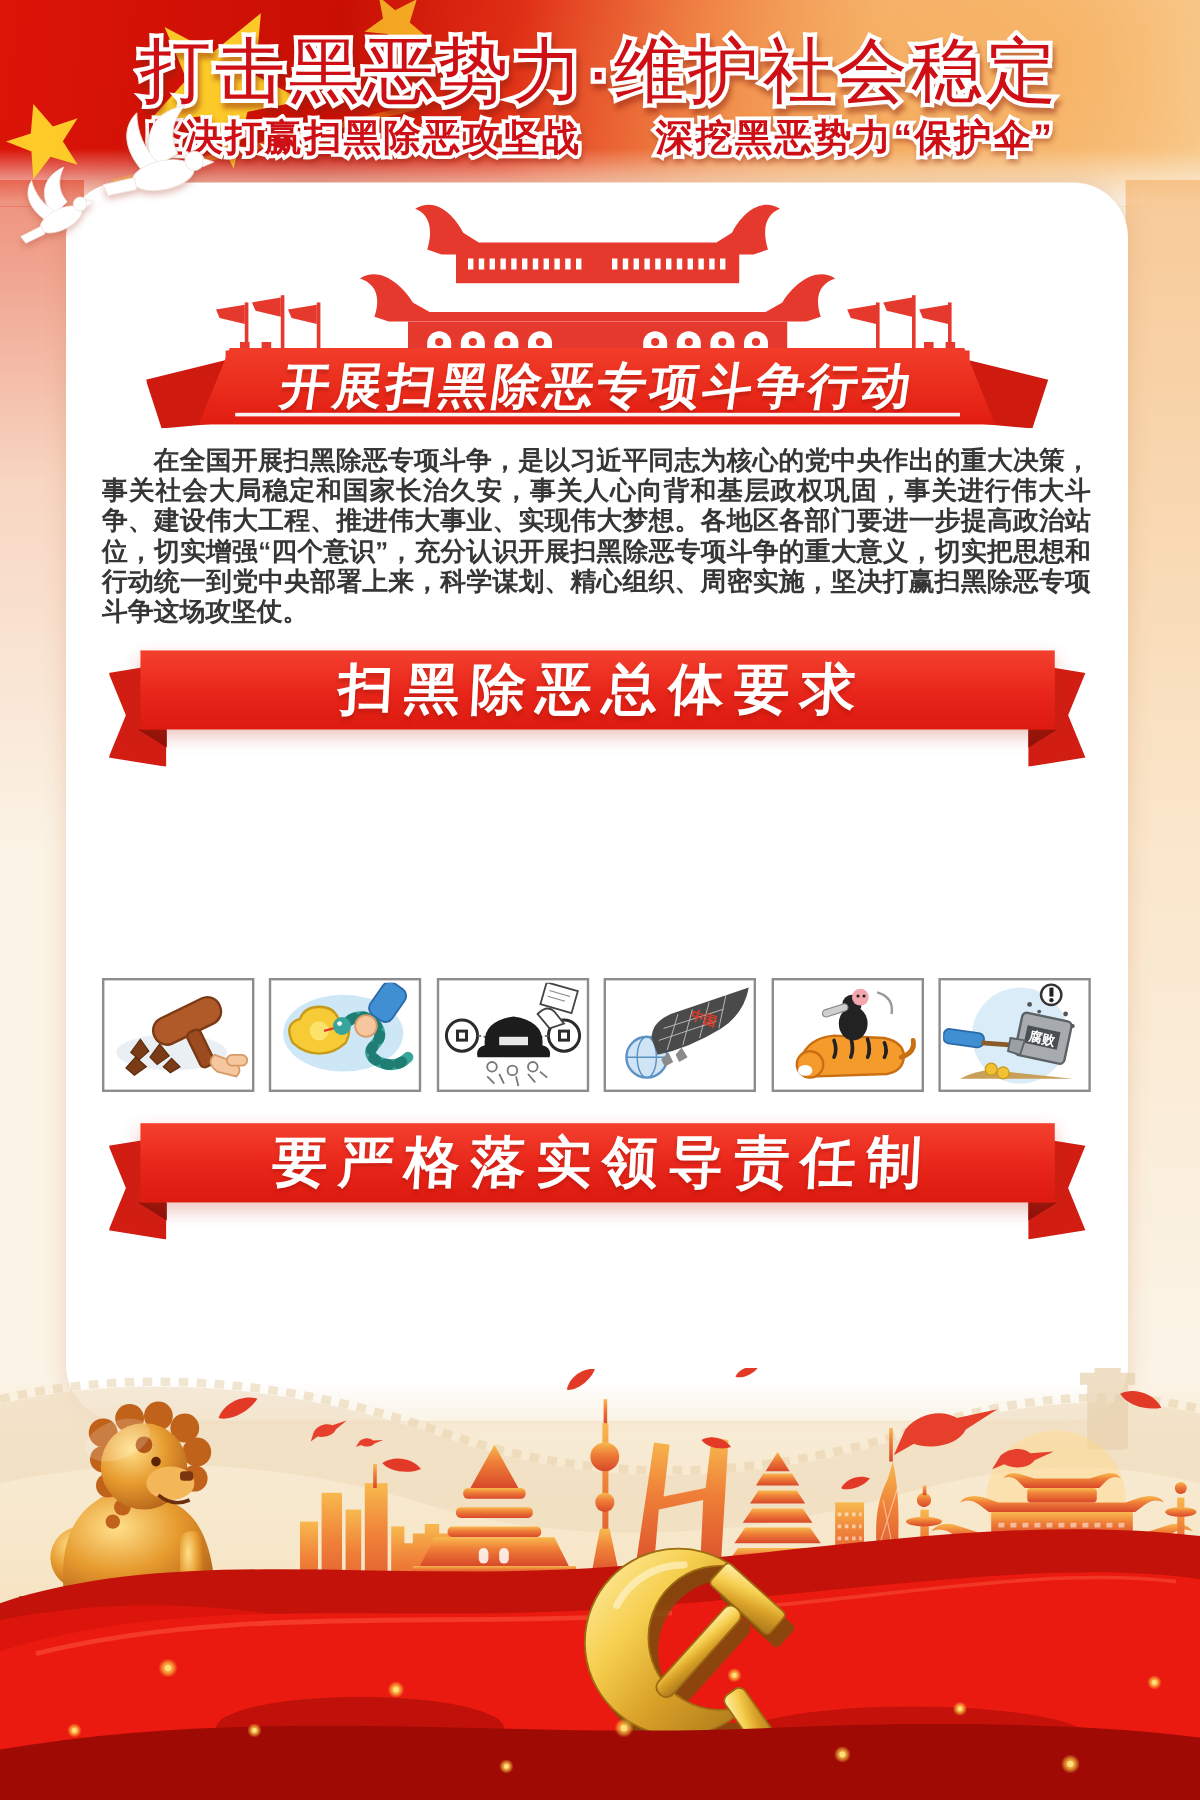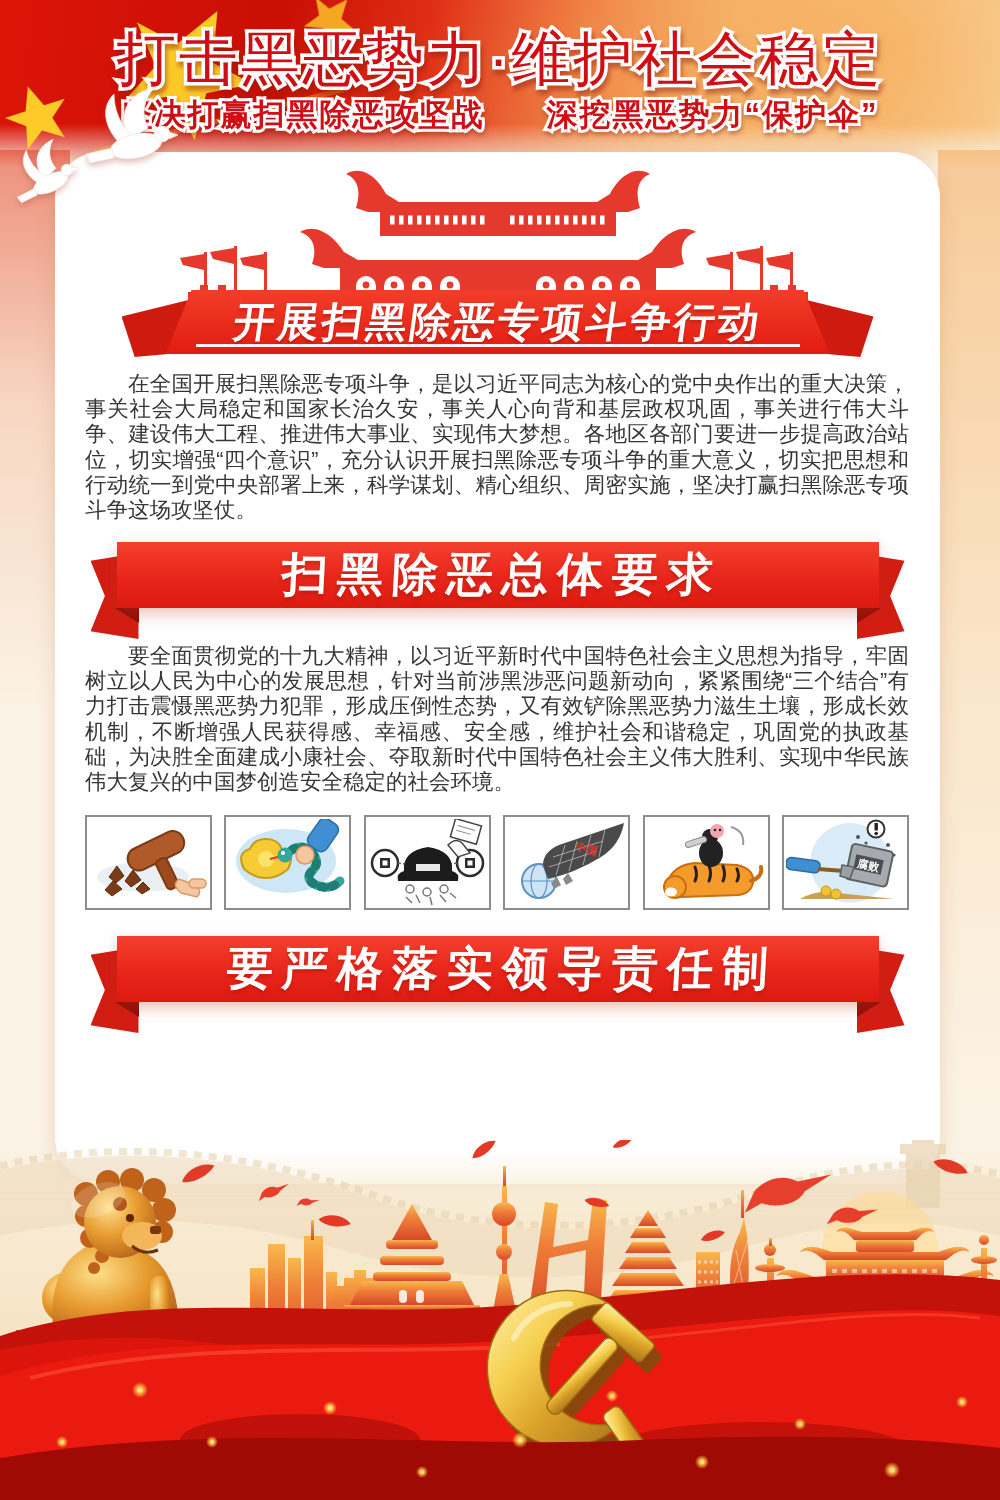--- a/index.html
+++ b/index.html
@@ -42,21 +42,21 @@
   .b1wing{position:absolute;top:9px;width:66px;height:58px;background:#cf1a10;}
   .b1wl{left:-44px;clip-path:polygon(100% 2%,0 30%,20% 100%,100% 92%);}
   .b1wr{right:-44px;clip-path:polygon(0 2%,100% 30%,80% 100%,0 92%);}
   .b1body{position:absolute;inset:0;background:linear-gradient(180deg,#f23d2a,#e11c10);
           clip-path:polygon(26px 0,638px 0,100% 100%,0 100%);
           display:flex;align-items:center;justify-content:center;}
   .b1line{position:absolute;left:30px;right:30px;bottom:7px;height:3px;background:#fff;opacity:.95;z-index:4;}
   .b1text{color:#fff;font-size:41px;font-weight:900;letter-spacing:3px;transform:skewX(-8deg);
           text-shadow:0 3px 2px rgba(150,20,8,.35);}
 
-  .para{position:absolute;left:30px;width:824px;color:#363636;font-weight:400;
+  .para{position:absolute;left:30px;width:824px;color:#363636;font-weight:700;
         font-size:21.5px;line-height:25.2px;text-align:justify;text-indent:2em;margin:0;}
   .p1{top:220px;}
   .p2{top:492px;}
   .p3{top:872px;line-height:27px;}
 
   
   .ribbon{position:absolute;left:50%;transform:translateX(-50%);width:762px;height:66px;}
   .r2{top:390px;} .r3{top:784px;}
   .rbody{position:absolute;inset:0;background:linear-gradient(180deg,#f4402e 0%,#e8251a 55%,#dc1a0f 100%);
          display:flex;align-items:center;justify-content:center;box-shadow:0 6px 14px rgba(190,50,25,.3);}
@@ -185,21 +185,20 @@
     <div class="ribbon r2">
       <i class="wing wl"></i>
       <i class="wing wr"></i>
       <i class="fold fl"></i>
       <i class="fold fr"></i>
       <div class="rbody">
         <span class="rtext">扫黑除恶总体要求</span>
       </div>
     </div>
 
-    <p class="para p2">要全面贯彻党的十九大精神，以习近平新时代中国特色社会主义思想为指导，牢固树立以人民为中心的发展思想，针对当前涉黑涉恶问题新动向，紧紧围绕“三个结合”有力打击震慑黑恶势力犯罪，形成压倒性态势，又有效铲除黑恶势力滋生土壤，形成长效机制，不断增强人民获得感、幸福感、安全感，维护社会和谐稳定，巩固党的执政基础，为决胜全面建成小康社会、夺取新时代中国特色社会主义伟大胜利、实现中华民族伟大复兴的中国梦创造安全稳定的社会环境。</p>
 
     <div class="cartoons">
       <div class="cbox">
         <svg width="119" height="87" viewBox="0 0 119 87">
           <ellipse cx="54" cy="58" rx="46" ry="15" fill="#e9eff3"></ellipse>
           <g fill="#7a3c16" stroke="#5d2c0e" stroke-width="1">
             <polygon points="20,58 28,47 35,57 27,64"></polygon>
               <polygon points="36,62 44,51 52,61 42,68"></polygon>
             <polygon points="16,71 24,62 33,70 23,77"></polygon>
               <polygon points="47,70 54,63 61,70 53,75"></polygon>

